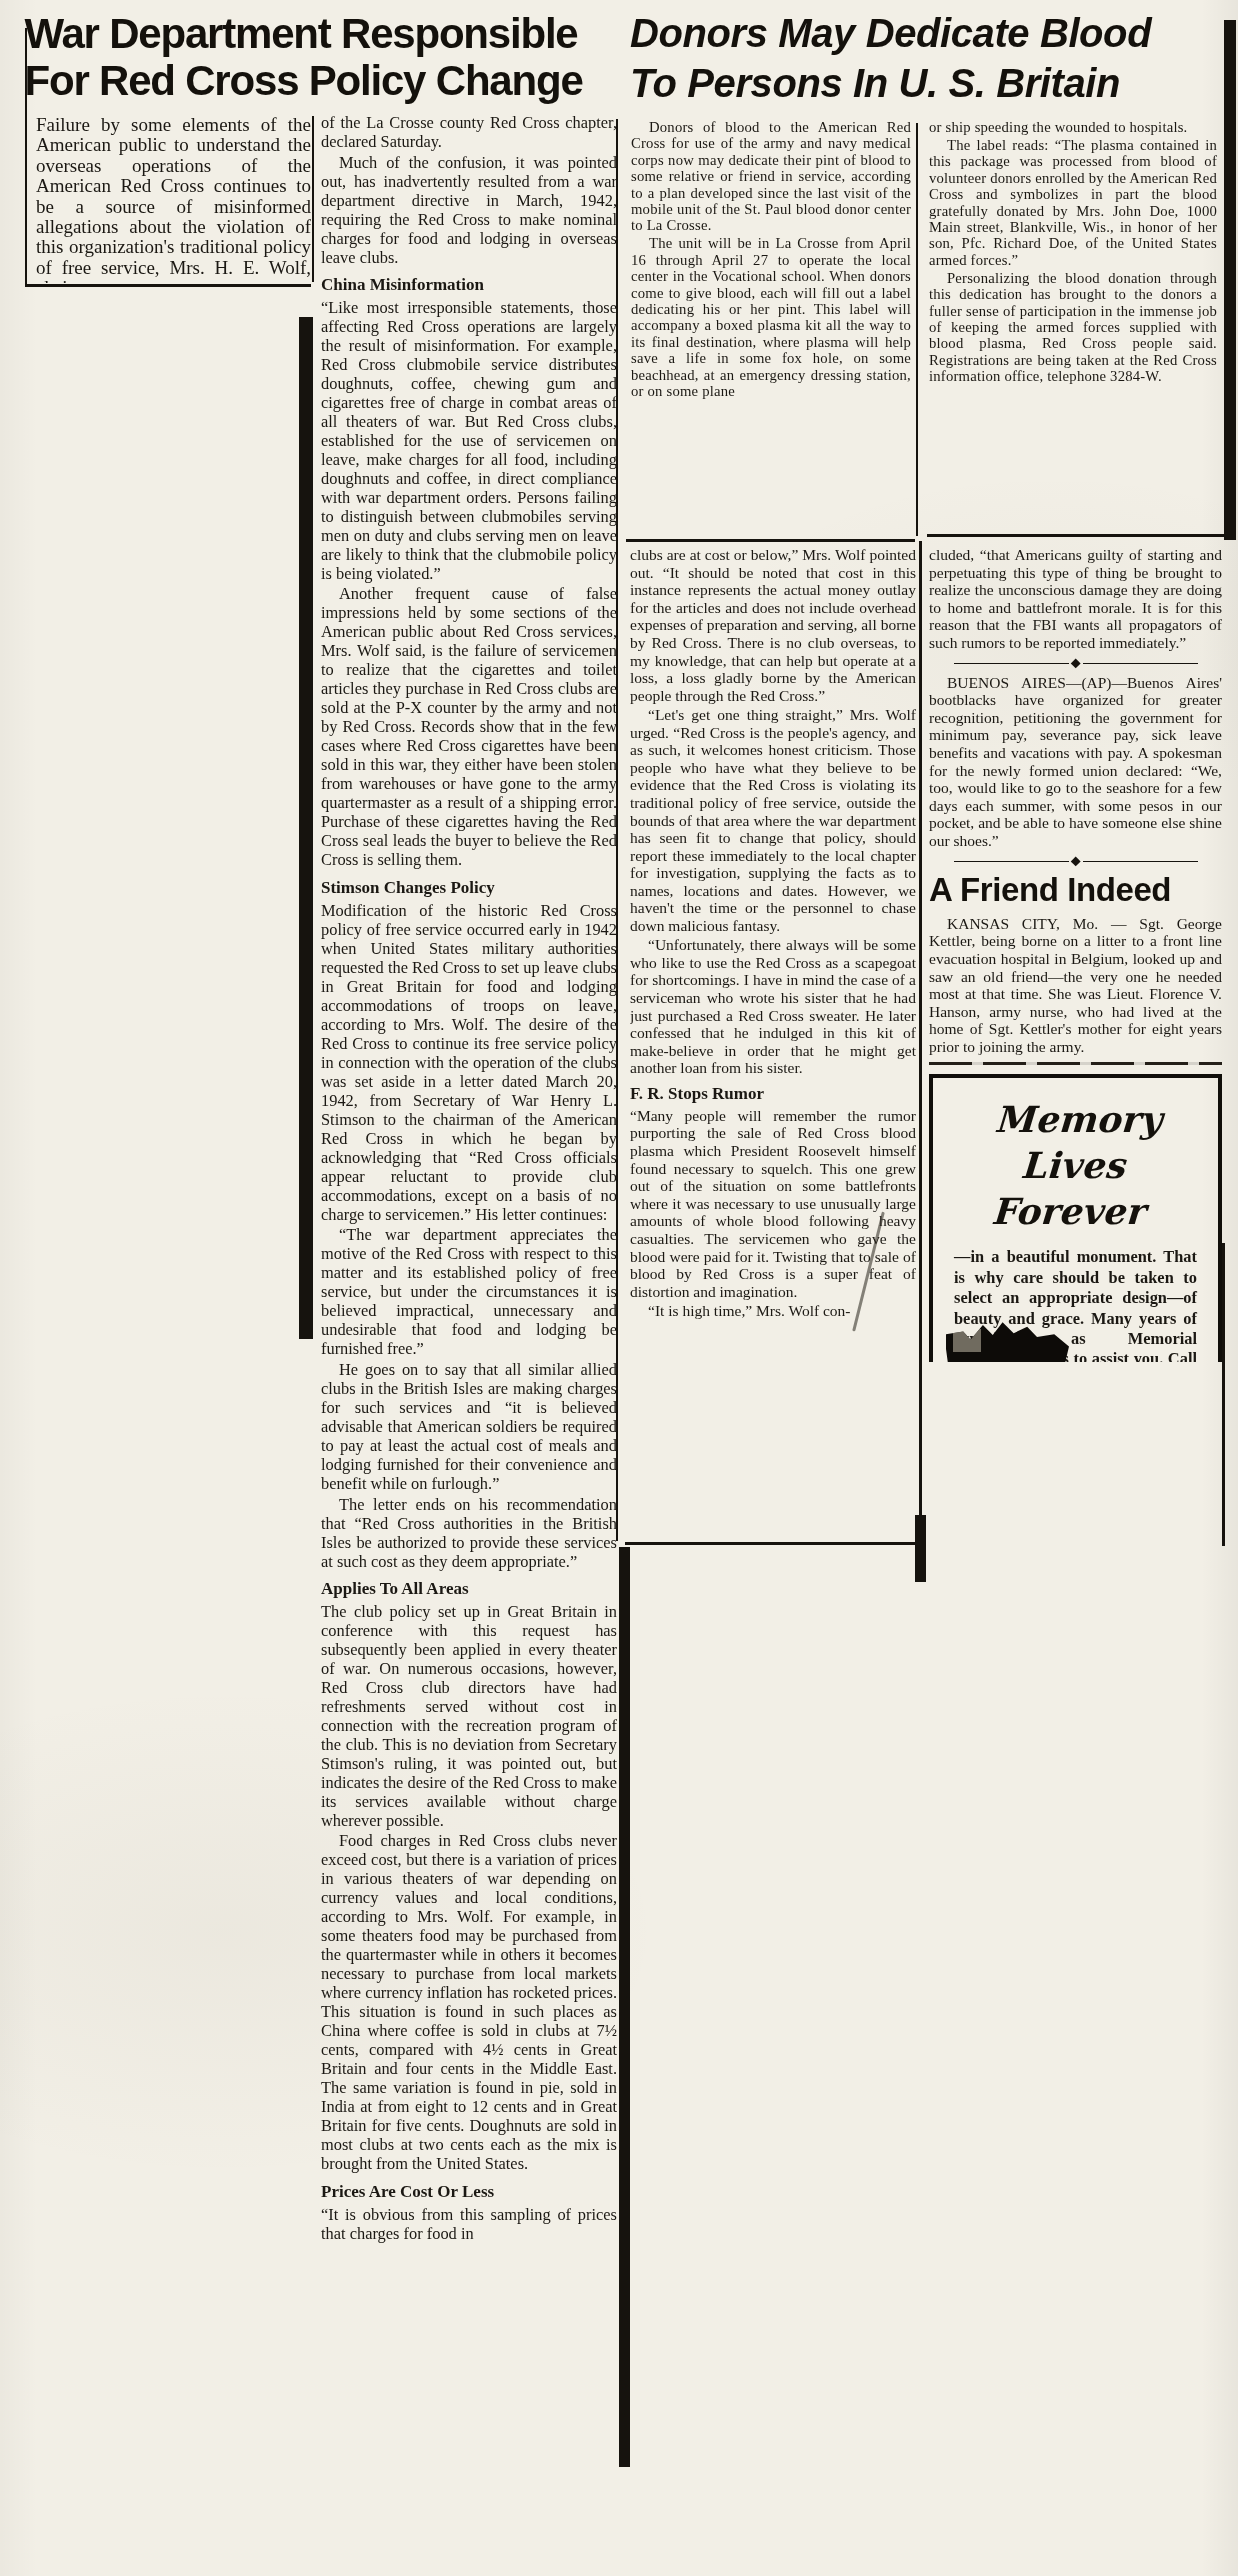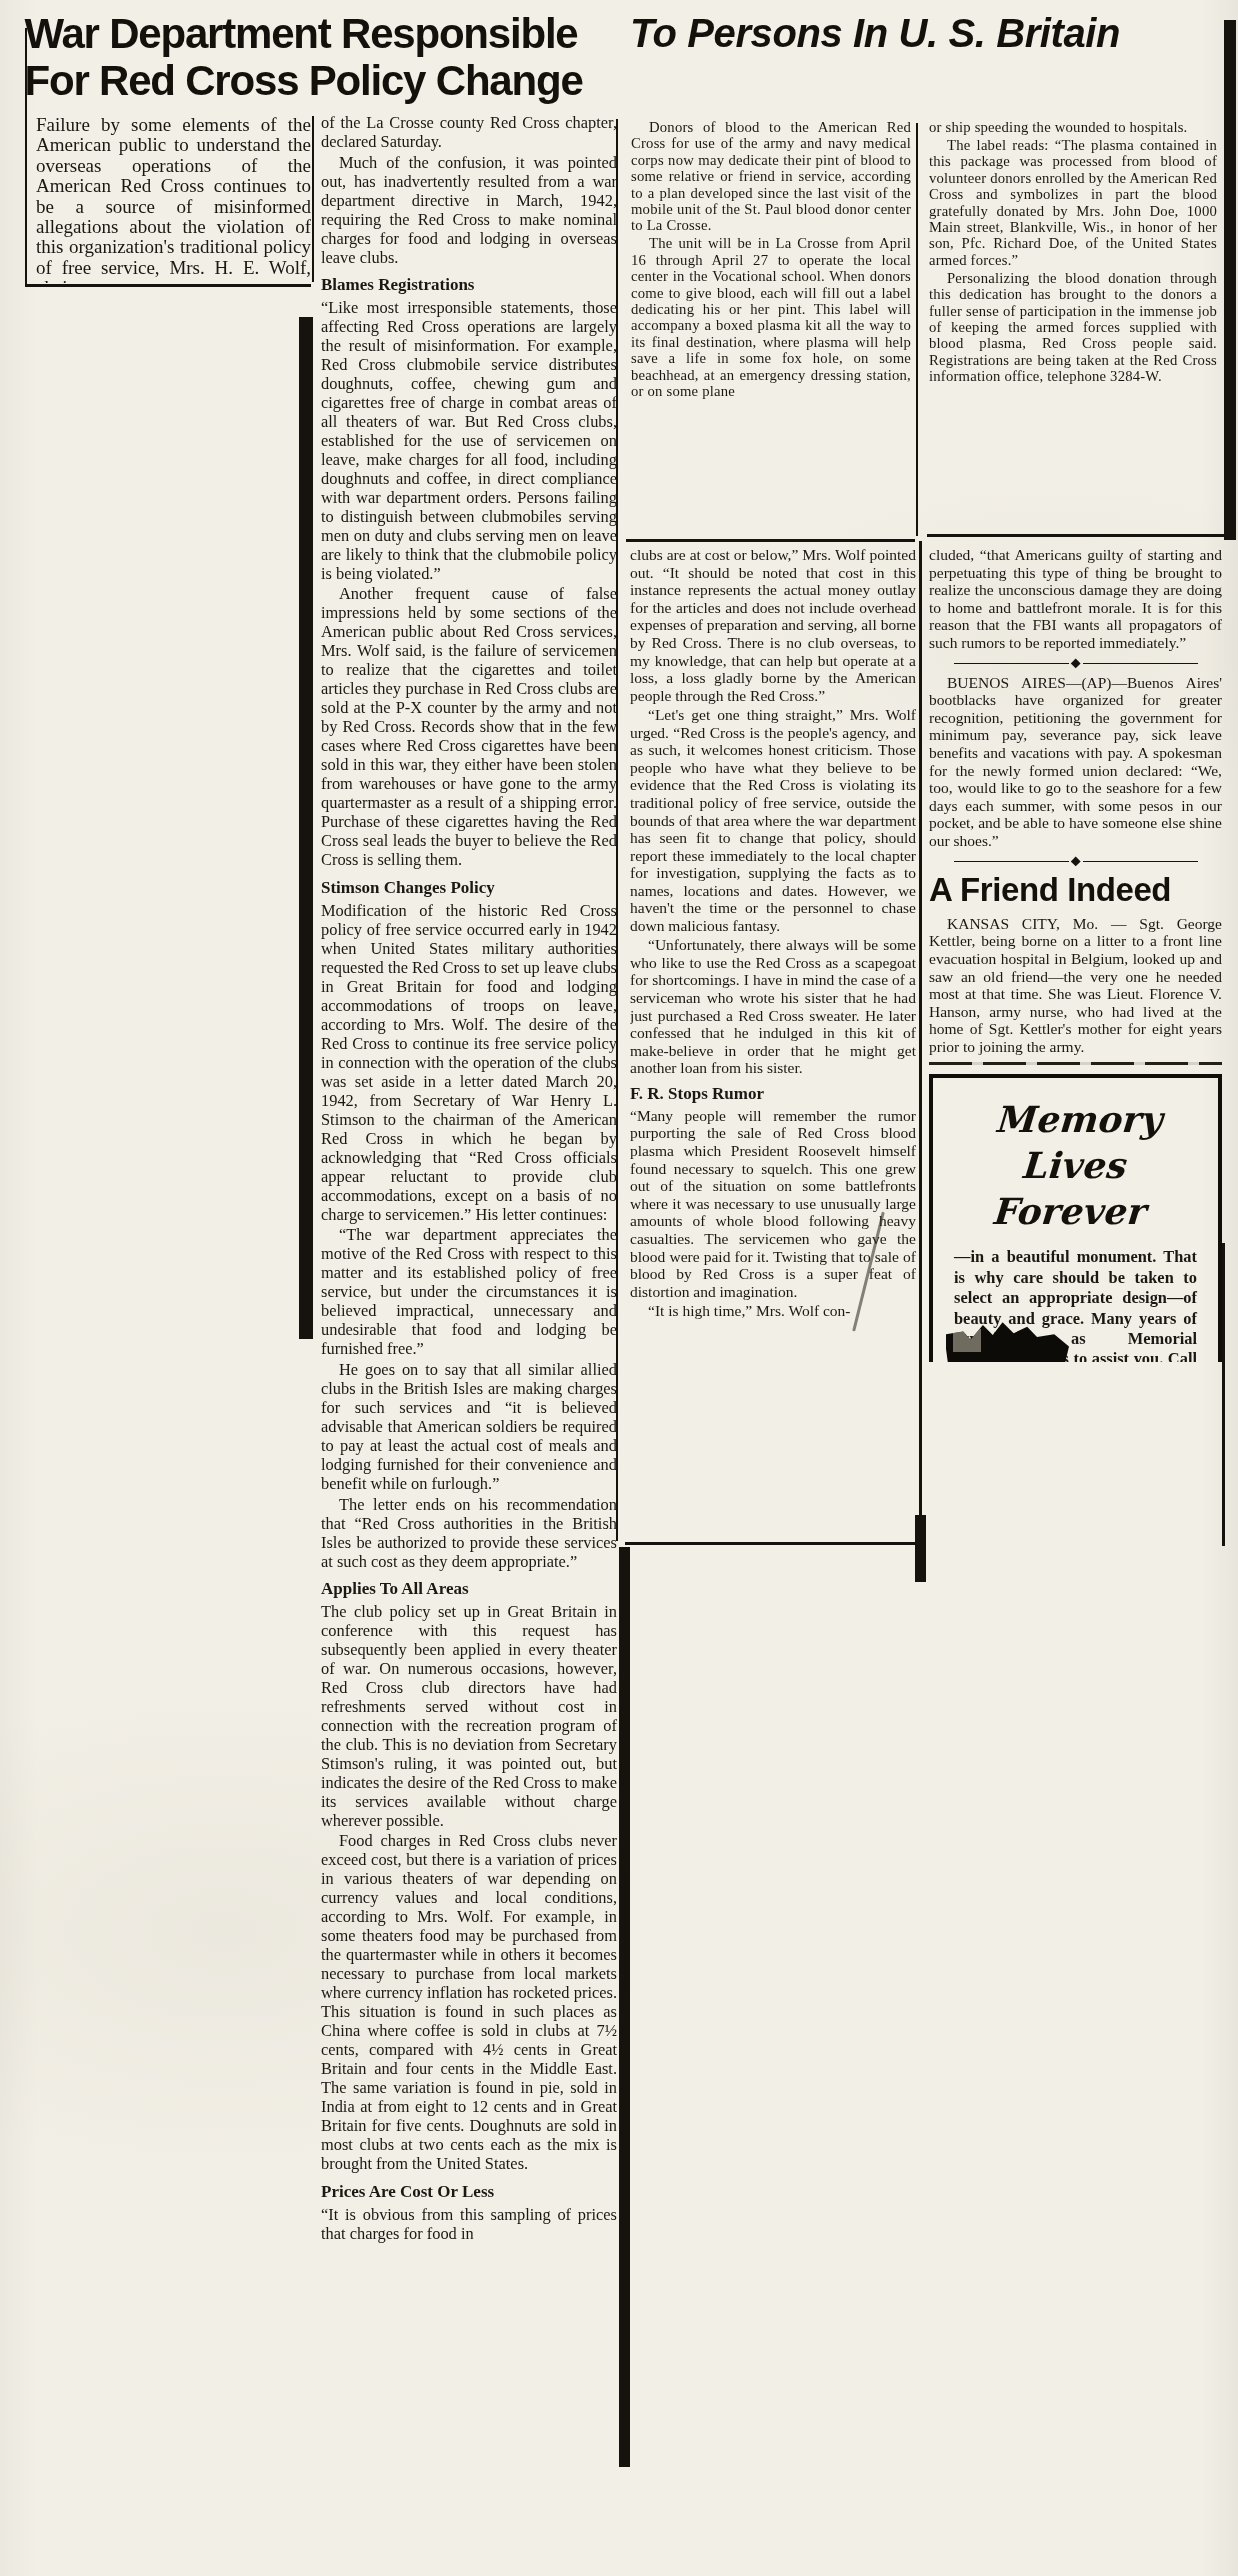--- a/index.html
+++ b/index.html
@@ -59,36 +59,37 @@
   <div class="vrule" style="left:312px;top:116px;width:1.6px;height:166px;"></div>
   <div class="hrule" style="left:24.5px;top:284px;width:286px;height:2.5px;"></div>
 
   <div class="bar" style="left:299px;top:317px;width:14px;height:1022px;"></div>
   <div class="vrule" style="left:616px;top:119px;width:1.6px;height:1422px;"></div>
   <div class="bar" style="left:619px;top:1547px;width:11.4px;height:920px;"></div>
 
   <div class="col bodytextA" style="left:321px;top:113px;width:296px;height:2463px;">
     <p class="noind">of the La Crosse county Red Cross chapter, declared Saturday.</p>
     <p>Much of the confusion, it was pointed out, has inadvertently resulted from a war department directive in March, 1942, requiring the Red Cross to make nominal charges for food and lodging in overseas leave clubs.</p>
-    <div class="subhead">Blames Registrations</div>
+    <div class="subhead">China Misinformation</div>
     <p class="noind">“Like most irresponsible statements, those affecting Red Cross operations are largely the result of misinformation. For example, Red Cross clubmobile service distributes doughnuts, coffee, chewing gum and cigarettes free of charge in combat areas of all theaters of war. But Red Cross clubs, established for the use of servicemen on leave, make charges for all food, including doughnuts and coffee, in direct compliance with war department orders. Persons failing to distinguish between clubmobiles serving men on duty and clubs serving men on leave are likely to think that the clubmobile policy is being violated.”</p>
     <p>Another frequent cause of false impressions held by some sections of the American public about Red Cross services, Mrs. Wolf said, is the failure of servicemen to realize that the cigarettes and toilet articles they purchase in Red Cross clubs are sold at the P-X counter by the army and not by Red Cross. Records show that in the few cases where Red Cross cigarettes have been sold in this war, they either have been stolen from warehouses or have gone to the army quartermaster as a result of a shipping error. Purchase of these cigarettes having the Red Cross seal leads the buyer to believe the Red Cross is selling them.</p>
     <div class="subhead">Stimson Changes Policy</div>
     <p class="noind">Modification of the historic Red Cross policy of free service occurred early in 1942 when United States military authorities requested the Red Cross to set up leave clubs in Great Britain for food and lodging accommodations of troops on leave, according to Mrs. Wolf. The desire of the Red Cross to continue its free service policy in connection with the operation of the clubs was set aside in a letter dated March 20, 1942, from Secretary of War Henry L. Stimson to the chairman of the American Red Cross in which he began by acknowledging that “Red Cross officials appear reluctant to provide club accommodations, except on a basis of no charge to servicemen.” His letter continues:</p>
     <p>“The war department appreciates the motive of the Red Cross with respect to this matter and its established policy of free service, but under the circumstances it is believed impractical, unnecessary and undesirable that food and lodging be furnished free.”</p>
     <p>He goes on to say that all similar allied clubs in the British Isles are making charges for such services and “it is believed advisable that American soldiers be required to pay at least the actual cost of meals and lodging furnished for their convenience and benefit while on furlough.”</p>
     <p>The letter ends on his recommendation that “Red Cross authorities in the British Isles be authorized to provide these services at such cost as they deem appropriate.”</p>
     <div class="subhead">Applies To All Areas</div>
     <p class="noind">The club policy set up in Great Britain in conference with this request has subsequently been applied in every theater of war. On numerous occasions, however, Red Cross club directors have had refreshments served without cost in connection with the recreation program of the club. This is no deviation from Secretary Stimson's ruling, it was pointed out, but indicates the desire of the Red Cross to make its services available without charge wherever possible.</p>
     <p>Food charges in Red Cross clubs never exceed cost, but there is a variation of prices in various theaters of war depending on currency values and local conditions, according to Mrs. Wolf. For example, in some theaters food may be purchased from the quartermaster while in others it becomes necessary to purchase from local markets where currency inflation has rocketed prices. This situation is found in such places as China where coffee is sold in clubs at 7½ cents, compared with 4½ cents in Great Britain and four cents in the Middle East. The same variation is found in pie, sold in India at from eight to 12 cents and in Great Britain for five cents. Doughnuts are sold in most clubs at two cents each as the mix is brought from the United States.</p>
     <div class="subhead">Prices Are Cost Or Less</div>
     <p class="noind">“It is obvious from this sampling of prices that charges for food in</p>
   </div>
 
   <div class="headline-ital" style="left:630px;top:8.2px;width:597px;">
+    <div>Donors May Dedicate Blood</div>
     <div>To Persons In U. S. Britain</div>
   </div>
 
   <div class="col bodytextD" style="left:631px;top:119px;width:280px;height:413px;">
     <p>Donors of blood to the American Red Cross for use of the army and navy medical corps now may dedicate their pint of blood to some relative or friend in service, according to a plan developed since the last visit of the mobile unit of the St. Paul blood donor center to La Crosse.</p>
     <p>The unit will be in La Crosse from April 16 through April 27 to operate the local center in the Vocational school. When donors come to give blood, each will fill out a label dedicating his or her pint. This label will accompany a boxed plasma kit all the way to its final destination, where plasma will help save a life in some fox hole, on some beachhead, at an emergency dressing station, or on some plane</p>
   </div>
 
   <div class="col bodytextD" style="left:929px;top:119px;width:288px;height:409px;">
     <p class="noind">or ship speeding the wounded to hospitals.</p>

